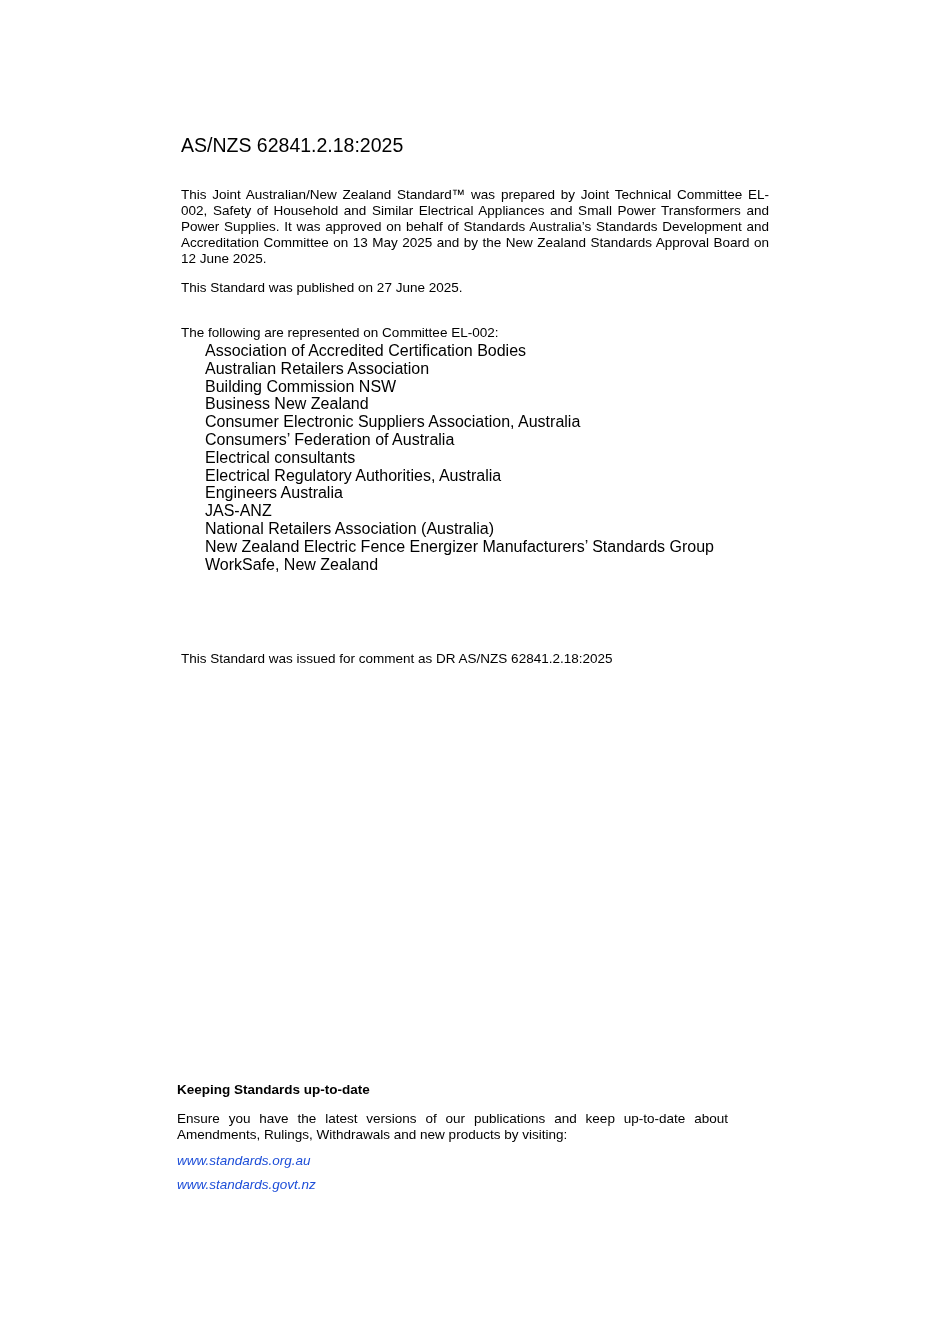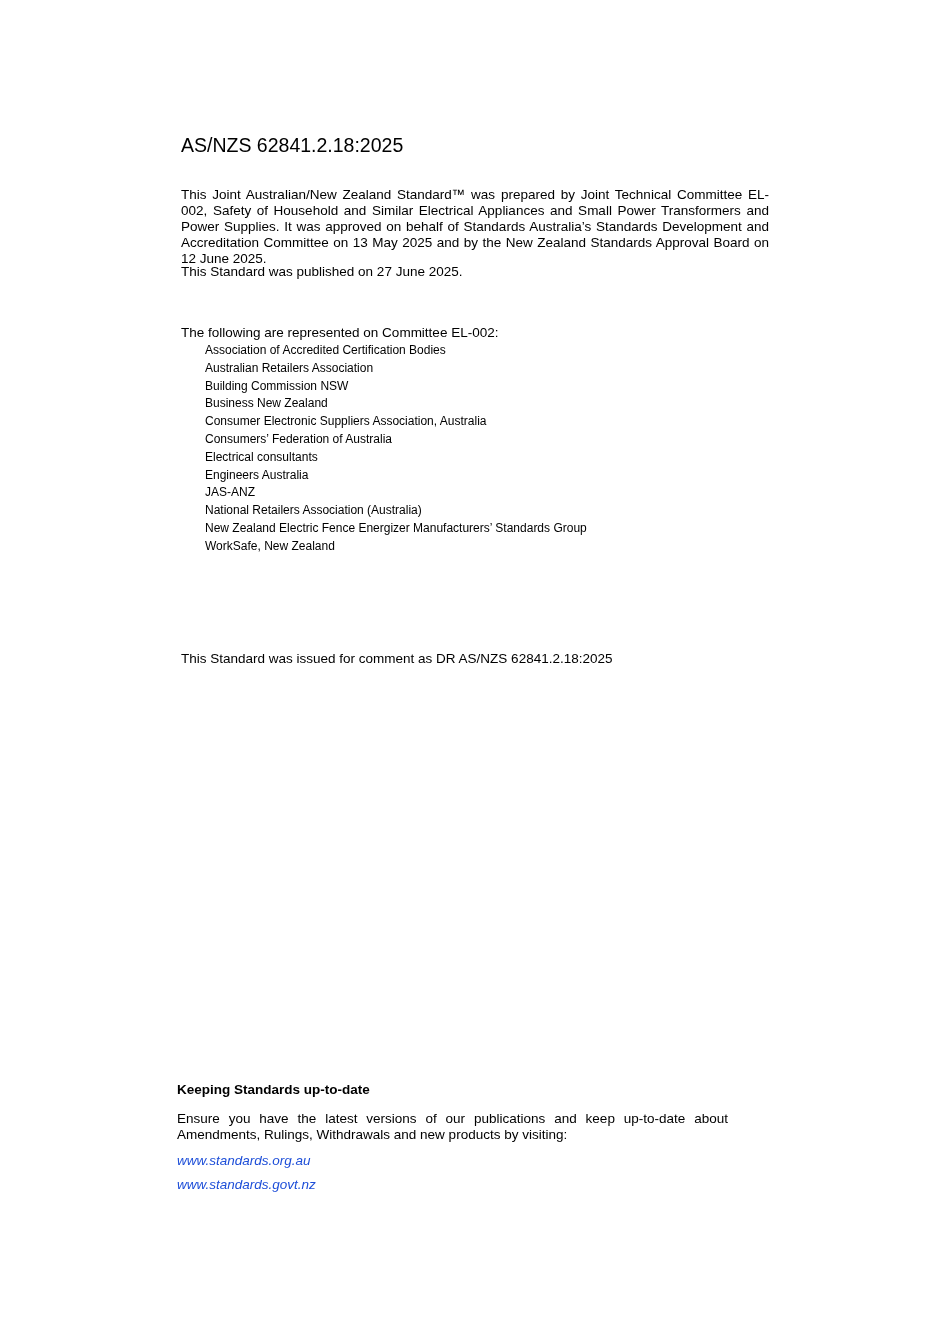--- a/index.html
+++ b/index.html
@@ -23,23 +23,23 @@
     font-size: 19.5px;
     line-height: 24px;
     white-space: nowrap;
   }
   .body-text {
     font-size: 13.5px;
     line-height: 16px;
   }
   .justify { text-align: justify; }
   .prep-para   { left: 181px; top: 187px; width: 588px; }
-  .published   { left: 181px; top: 264px; white-space: nowrap; }
+  .published   { left: 181px; top: 280px; white-space: nowrap; }
   .comm-intro  { left: 181px; top: 325px; white-space: nowrap; }
-  .member-list { left: 205px; top: 342px; font-size: 12px; line-height: 17.8px; }
+  .member-list { left: 205px; top: 342px; font-size: 16px; line-height: 17.8px; }
   .member-list .member { white-space: nowrap; }
   .comment-line { left: 181px; top: 651px; white-space: nowrap; }
   .keep-heading {
     left: 177px; top: 1082px;
     font-size: 13.5px; line-height: 16px;
     font-weight: bold;
     white-space: nowrap;
   }
   .keep-body { left: 177px; top: 1111px; width: 551px; }
   .doc-link {
@@ -69,20 +69,21 @@
   <div class="abs comm-intro body-text">The following are represented on Committee EL-002:</div>
 
   <div class="abs member-list">
     <div class="member">Association of Accredited Certification Bodies</div>
     <div class="member">Australian Retailers Association</div>
     <div class="member">Building Commission NSW</div>
     <div class="member">Business New Zealand</div>
     <div class="member">Consumer Electronic Suppliers Association, Australia</div>
     <div class="member">Consumers’ Federation of Australia</div>
     <div class="member">Electrical consultants</div>
+    <div class="member">Electrical Regulatory Authorities, Australia</div>
     <div class="member">Engineers Australia</div>
     <div class="member">JAS-ANZ</div>
     <div class="member">National Retailers Association (Australia)</div>
     <div class="member">New Zealand Electric Fence Energizer Manufacturers’ Standards Group</div>
     <div class="member">WorkSafe, New Zealand</div>
   </div>
 
   <div class="abs comment-line body-text">This Standard was issued for comment as DR AS/NZS 62841.2.18:2025</div>
 
   <div class="abs keep-heading">Keeping Standards up-to-date</div>

